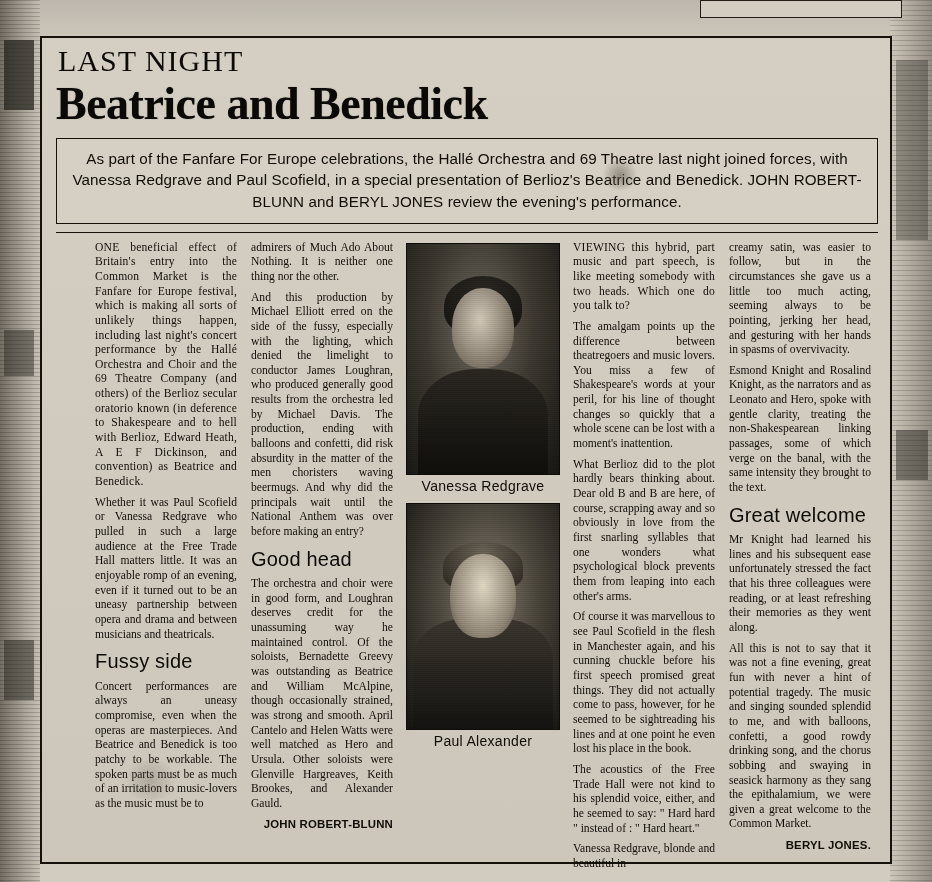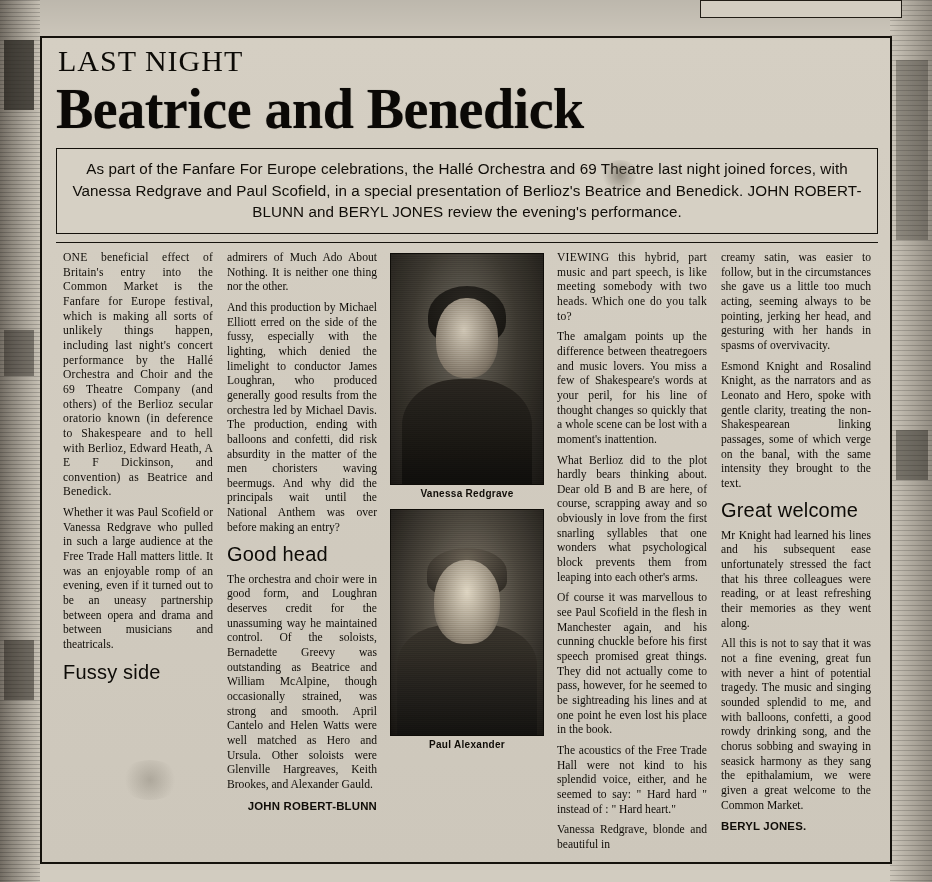--- a/index.html
+++ b/index.html
@@ -85,21 +85,21 @@
     font-size: 30px;
     letter-spacing: 1px;
     padding: 6px 0 0 16px;
     font-weight: 400;
     color: #0d0b07;
   }
 
   .headline {
     font-family: "Liberation Serif", serif;
     font-weight: bold;
-    font-size: 56px;
+    font-size: 46px;
     letter-spacing: -0.5px;
     padding: 2px 0 4px 14px;
     line-height: 1.04;
     color: #0b0906;
     text-shadow: 0 0 1px rgba(0,0,0,0.45);
   }
 
   .standfirst-box {
     margin: 6px 12px 8px 14px;
     border: 1.5px solid #14110b;
@@ -120,20 +120,21 @@
     border-top: 1.5px solid #15120c;
     margin: 0 12px 0 14px;
   }
 
   .columns {
     display: flex;
     gap: 0;
     padding: 8px 12px 6px 14px;
     box-sizing: border-box;
     height: 600px;
+    margin-left: 32px;
   }
   .col {
     width: 172px;
     box-sizing: border-box;
     padding: 0 7px;
     font-size: 11.6px;
     line-height: 1.265;
     text-align: justify;
     color: #100d08;
     font-family: "Liberation Serif", serif;
@@ -153,20 +154,21 @@
     font-weight: 400;
     margin: 7px 0 5px 0;
     color: #0d0b07;
     letter-spacing: .2px;
   }
 
   .byline {
     font-family: "Liberation Sans", sans-serif;
     font-weight: 700;
     font-size: 11.4px;
+    text-align: right;
     letter-spacing: .2px;
     margin-top: 4px;
   }
   .byline.left { text-align: right; }
 
   .photo {
     width: 152px;
     height: 230px;
     margin: 2px auto 2px auto;
     background:
@@ -219,22 +221,22 @@
     background: radial-gradient(ellipse at 50% 25%, #6a6255, #29251f);
   }
   .photo2 .body {
     position: absolute; left: 50%; transform: translateX(-50%);
     bottom: 0; width: 140px; height: 110px;
     border-radius: 36% 36% 0 0;
     background: linear-gradient(180deg, #3a352d, #131210);
   }
   .caption {
     font-family: "Liberation Sans", sans-serif;
-    font-size: 10px;
-    font-weight: 700;
+    font-size: 14px;
+    font-weight: 400;
     text-align: center;
     margin: 3px 0 8px 0;
     letter-spacing: .3px;
   }
 
   .smudge {
     position: absolute;
     border-radius: 50%;
     background: radial-gradient(circle, rgba(90,84,72,.55), rgba(90,84,72,0) 70%);
     pointer-events: none;
@@ -268,20 +270,21 @@
     </div>
 
     <div class="rule"></div>
 
     <div class="columns">
 
       <div class="col">
         <p class="lead">ONE beneficial effect of Britain's entry into the Common Market is the Fanfare for Europe festival, which is making all sorts of unlikely things happen, including last night's concert performance by the Hallé Orchestra and Choir and the 69 Theatre Company (and others) of the Berlioz secular oratorio known (in deference to Shakespeare and to hell with Berlioz, Edward Heath, A E F Dickinson, and convention) as Beatrice and Benedick.</p>
         <p>Whether it was Paul Scofield or Vanessa Redgrave who pulled in such a large audience at the Free Trade Hall matters little. It was an enjoyable romp of an evening, even if it turned out to be an uneasy partnership between opera and drama and between musicians and theatricals.</p>
         <div class="subhead">Fussy side</div>
+        <p>Concert performances are always an uneasy compromise, even when the operas are masterpieces. And Beatrice and Benedick is too patchy to be workable. The spoken parts must be as much of an irritation to music-lovers as the music must be to</p>
       </div>
 
       <div class="col">
         <p>admirers of Much Ado About Nothing. It is neither one thing nor the other.</p>
         <p>And this production by Michael Elliott erred on the side of the fussy, especially with the lighting, which denied the limelight to conductor James Loughran, who produced generally good results from the orchestra led by Michael Davis. The production, ending with balloons and confetti, did risk absurdity in the matter of the men choristers waving beermugs. And why did the principals wait until the National Anthem was over before making an entry?</p>
         <div class="subhead">Good head</div>
         <p>The orchestra and choir were in good form, and Loughran deserves credit for the unassuming way he maintained control. Of the soloists, Bernadette Greevy was outstanding as Beatrice and William McAlpine, though occasionally strained, was strong and smooth. April Cantelo and Helen Watts were well matched as Hero and Ursula. Other soloists were Glenville Hargreaves, Keith Brookes, and Alexander Gauld.</p>
         <div class="byline left">JOHN ROBERT-BLUNN</div>
       </div>
 

